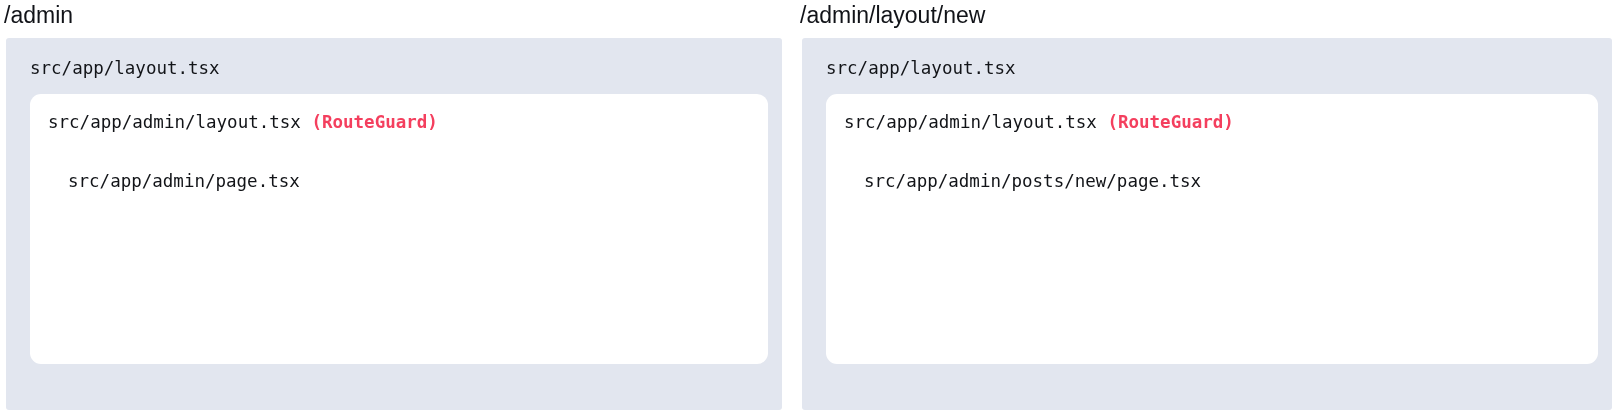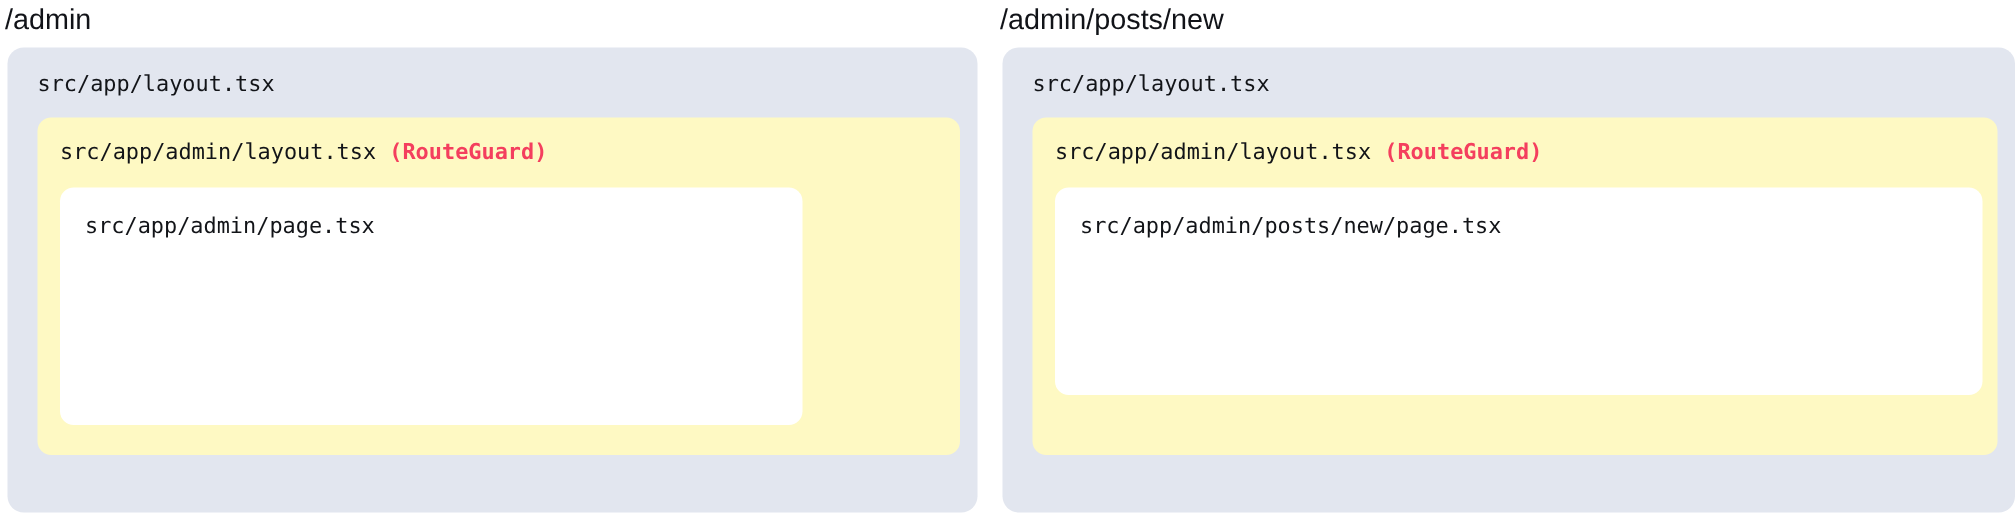--- a/index.html
+++ b/index.html
@@ -30,26 +30,26 @@
     font-size: 23px;
     line-height: 30px;
     color: #111318;
     font-weight: 400;
     white-space: nowrap;
   }
 
   
   .layer-outer {
     background: #e2e6ef;
-    border-radius: 13px;
+    border-radius: 3px;
     padding: 18px 14px 18px 24px;
   }
 
   .layer-middle {
-    background: #fef9c3;
+    background: #ffffff;
     border-radius: 11px;
     padding: 16px 12px 18px 18px;
   }
 
   .layer-inner {
     background: #ffffff;
     border-radius: 11px;
   }
 
   .file-label {
@@ -105,21 +105,21 @@
 
         <div class="layer-inner">
           <div class="file-label lbl-inner">src/app/admin/page.tsx</div>
         </div>
       </div>
     </div>
   </div>
 
   <div class="panel" id="panel-right">
 
-    <div class="panel-title">/admin/posts/new</div>
+    <div class="panel-title">/admin/layout/new</div>
 
     <div class="layer-outer">
       <div class="file-label lbl-outer">src/app/layout.tsx</div>
 
       <div class="layer-middle">
         <div class="file-label lbl-middle"><span>src/app/admin/layout.tsx</span><span>&nbsp;</span><span class="guard-tag">(RouteGuard)</span></div>
 
         <div class="layer-inner">
           <div class="file-label lbl-inner">src/app/admin/posts/new/page.tsx</div>
         </div>

